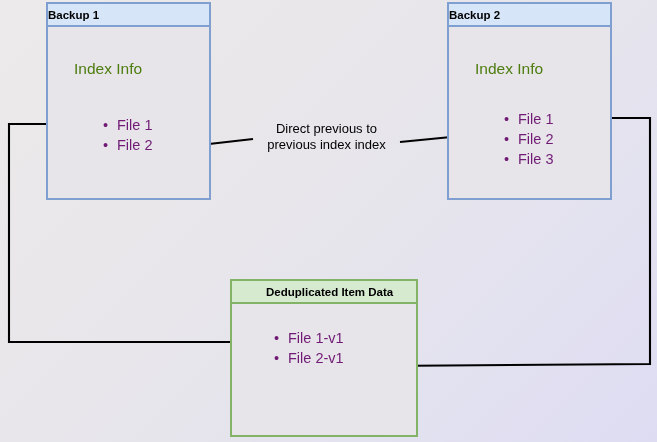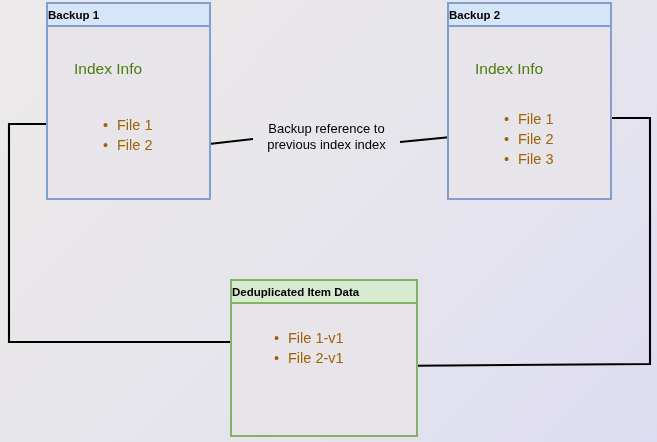--- a/index.html
+++ b/index.html
@@ -47,20 +47,21 @@
     font-weight: bold;
     color: #000;
   }
   .node-blue > .node-header {
     background: #d6e5f8;
     border-bottom: 2px solid #7e9fd0;
   }
   .node-green > .node-header {
     background: #d6ead0;
     border-bottom: 2px solid #82b366;
+    padding-left: 34px;
   }
   .node-body {
     position: relative;
     height: calc(100% - 23px);
     background: #e7e5e9;
   }
   .index-title {
     position: absolute;
     left: 26px;
     top: 33px;
@@ -70,21 +71,21 @@
   }
   ul.file-list {
     list-style: none;
     margin: 0;
     padding: 0;
     position: absolute;
   }
   ul.file-list li {
     font-size: 14.5px;
     line-height: 20px;
-    color: #a16207;
+    color: #701a75;
     white-space: nowrap;
     position: relative;
     padding-left: 14px;
   }
   ul.file-list li::before {
     content: "\2022";
     position: absolute;
     left: 0;
     top: 0;
     font-size: 14.5px;
@@ -149,17 +150,17 @@
     <div class="node-header">Deduplicated Item Data</div>
     <div class="node-body">
       <ul class="file-list" id="dd-list">
         <li>File 1-v1</li>
         <li>File 2-v1</li>
       </ul>
     </div>
   </div>
 
   <div class="edge-label" style="left:249px; top:121px; width:155px;">
-    <div>Backup reference to</div>
+    <div>Direct previous to</div>
     <div>previous index index</div>
   </div>
 
 </div>
 
 </body></html>

